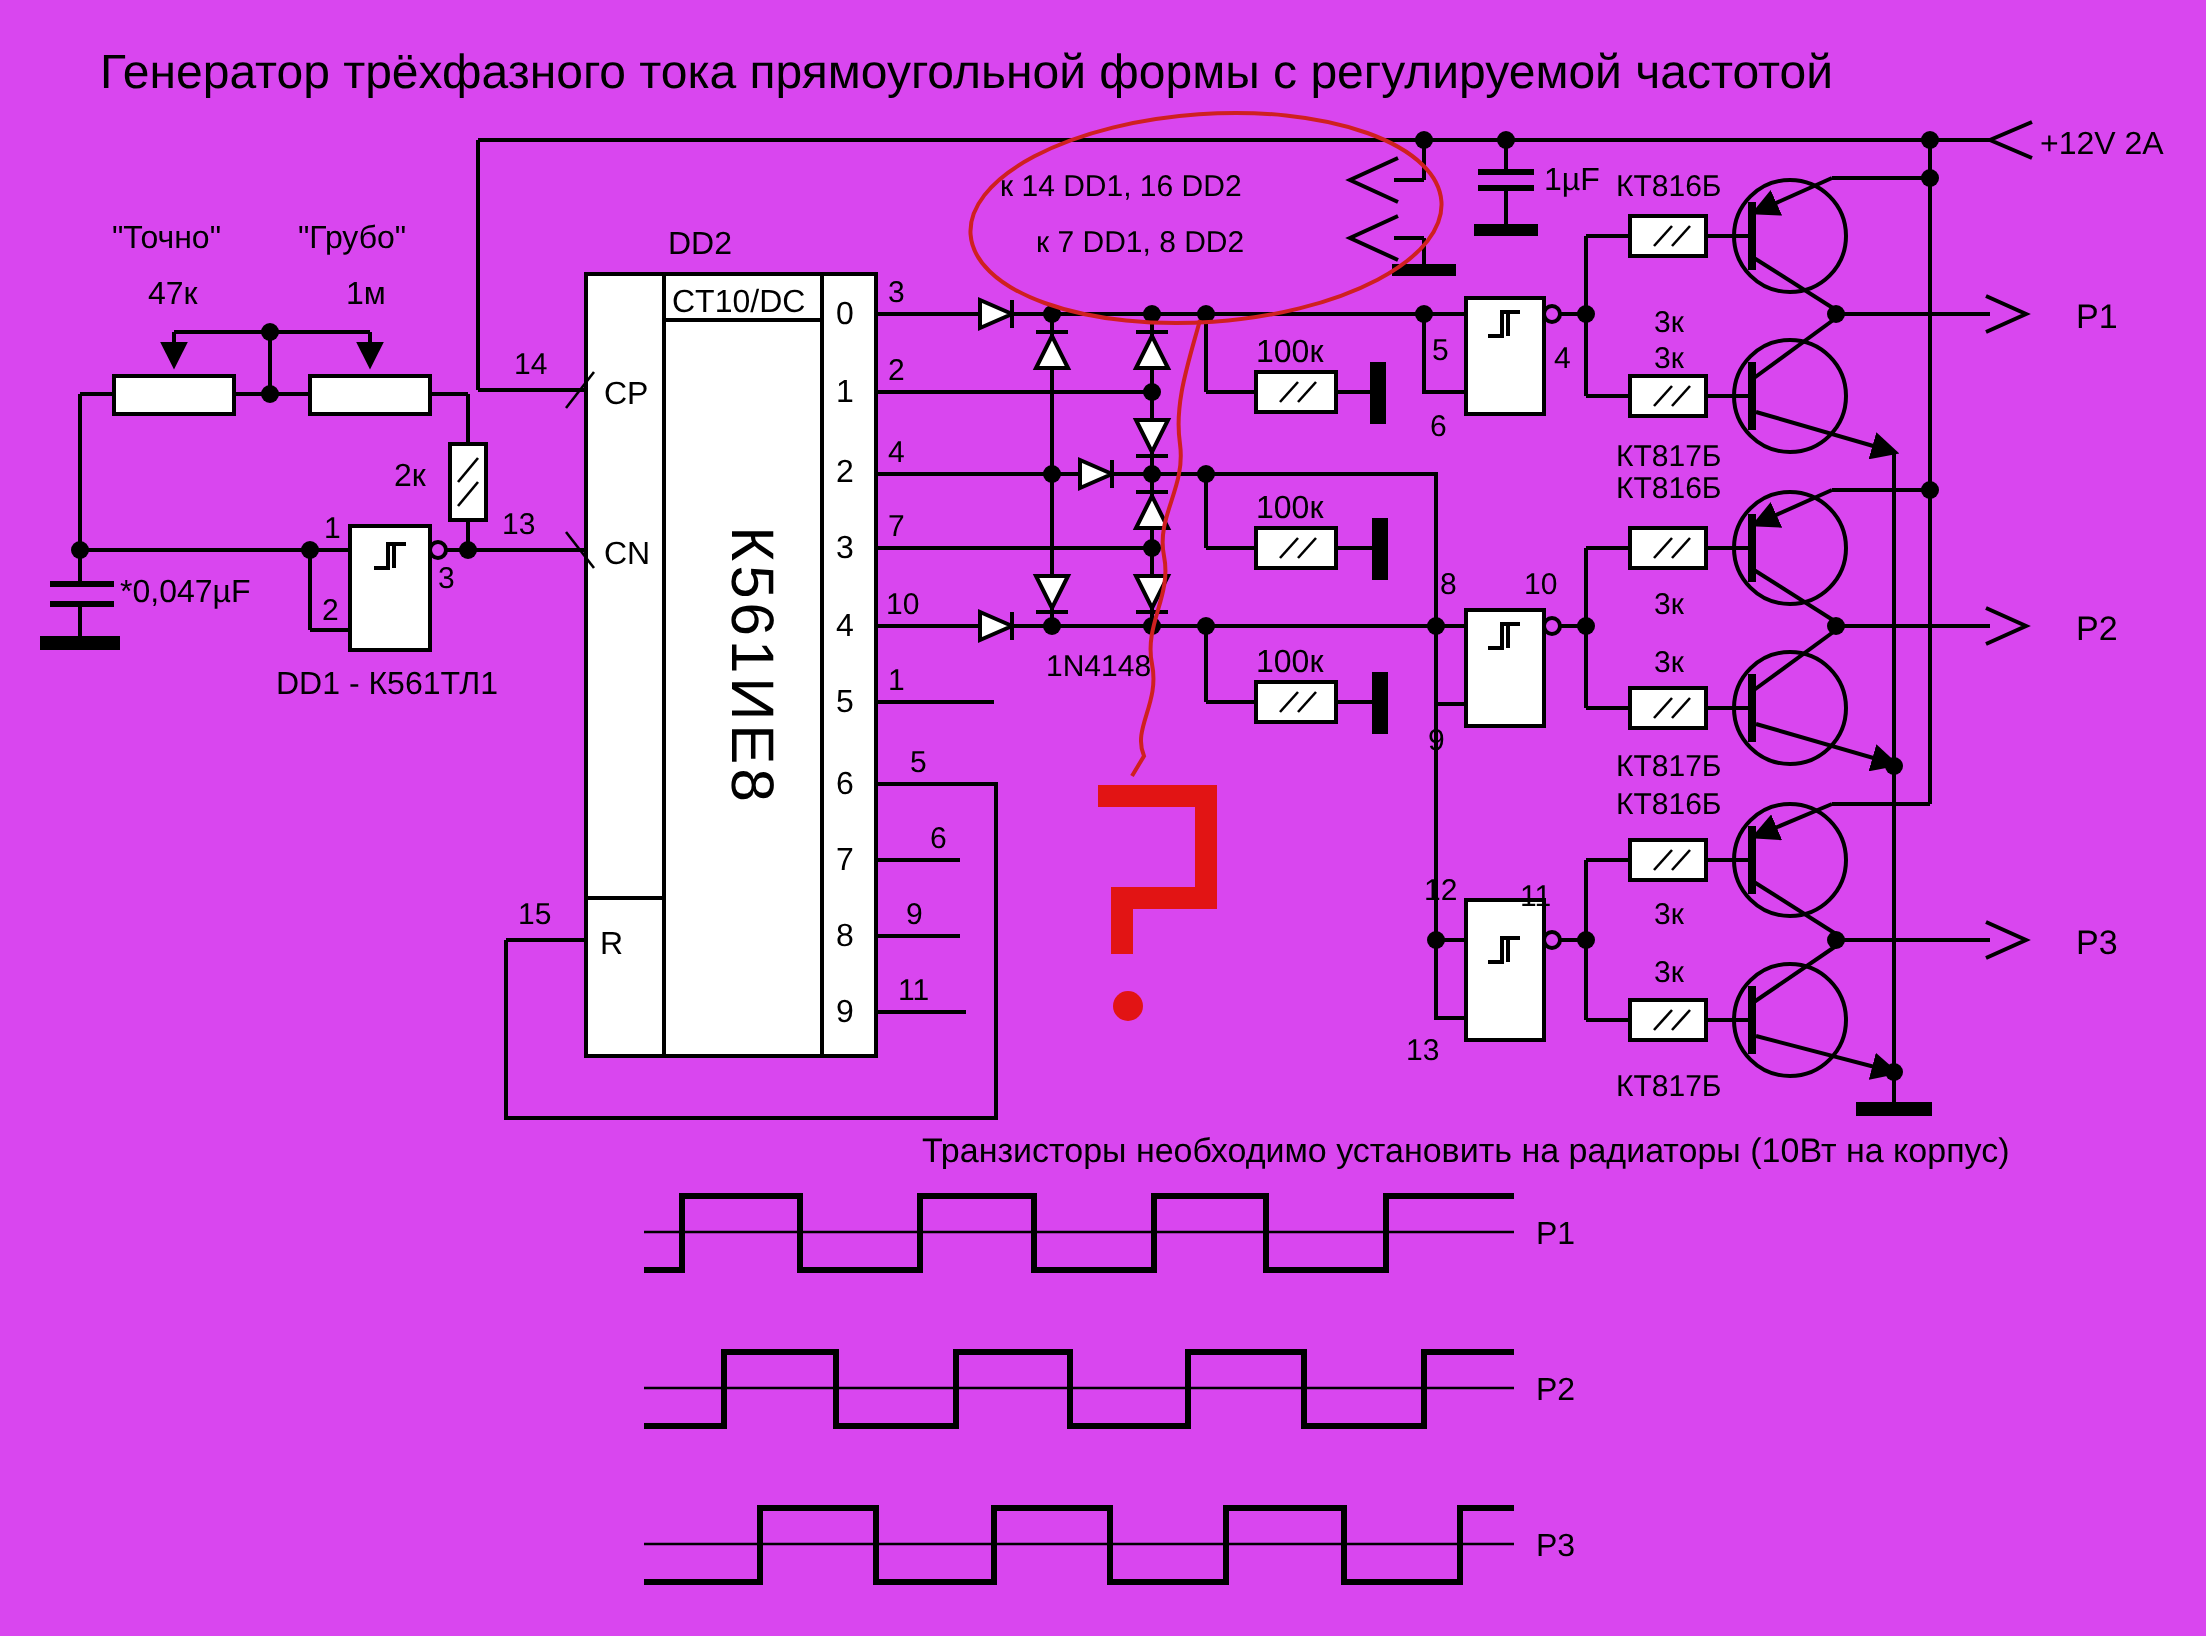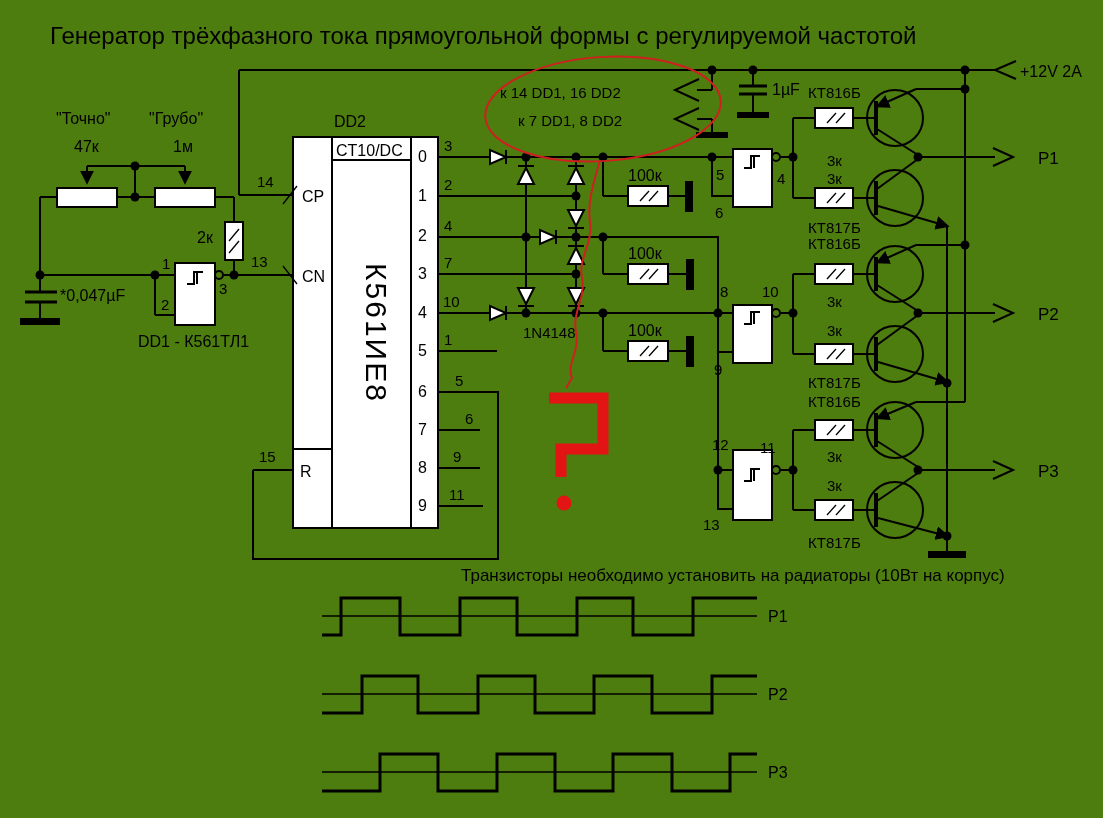--- a/index.html
+++ b/index.html
@@ -1,16 +1,16 @@
 <!DOCTYPE html>
 <html><head>
 <meta charset="utf-8">
 <style>
   html,body{margin:0;padding:0;background:#fff;}
-  .page{position:relative;width:1103px;height:818px;background:#4d7c0f;overflow:hidden;}
+  .page{position:relative;width:1103px;height:818px;background:#d946ef;overflow:hidden;}
   svg{position:absolute;left:0;top:0;}
   svg text{font-family:"Liberation Sans","DejaVu Sans",sans-serif;fill:#000;}
   .w{stroke:#000;stroke-width:2;fill:none;}
   .w1{stroke:#000;stroke-width:1.3;fill:none;}
   .w3{stroke:#000;stroke-width:3;fill:none;}
   .w4{stroke:#000;stroke-width:4;fill:none;}
   .box{stroke:#000;stroke-width:2;fill:#fff;}
   .blk{fill:#000;stroke:none;}
   .red{stroke:#cf2020;fill:none;}
   .t16{font-size:16px;}

